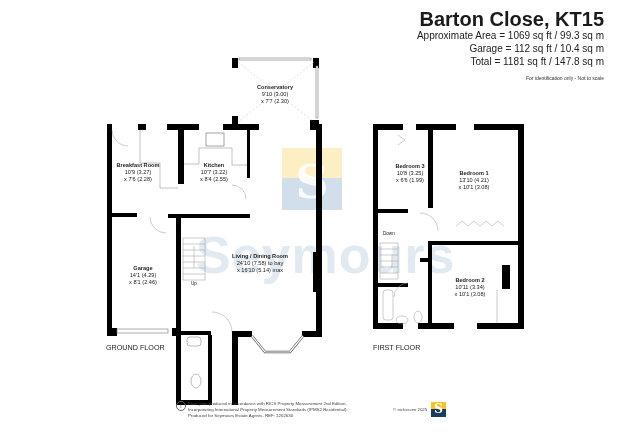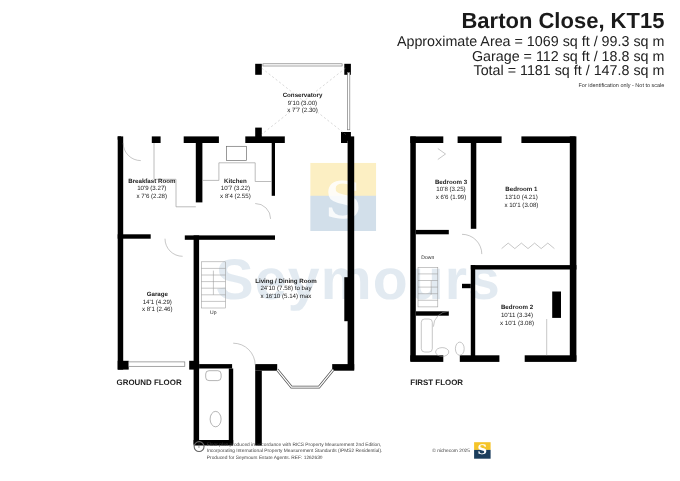--- a/index.html
+++ b/index.html
@@ -1,41 +1,41 @@
 <!DOCTYPE html>
 <html><head>
 <meta charset="utf-8">
 <style>
   html, body { margin: 0; padding: 0; background: #ffffff; }
   body { width: 618px; height: 437px; position: relative; overflow: hidden; font-family: "Liberation Sans", sans-serif; color: #1a1a1a; }
   .abs { position: absolute; }
   #title { right: 14px; top: 8px; font-size: 20px; font-weight: bold; letter-spacing: 0; white-space: nowrap; }
-  .area-line { right: 14px; font-size: 13px; color: #222; white-space: nowrap; }
+  .area-line { right: 14px; font-size: 10px; color: #222; white-space: nowrap; }
   #disclaimer { right: 14px; top: 75px; font-size: 5px; color: #333; white-space: nowrap; }
   svg#plan { position: absolute; left: 0; top: 0; }
   .room-label { position: absolute; text-align: center; font-size: 5.6px; line-height: 7px; color: #222; white-space: nowrap; transform: translateX(-50%); }
   .room-label .nm { font-weight: bold; display: block; }
   .room-label .dm { display: block; }
-  .floor-label { position: absolute; font-size: 7.2px; font-weight: bold; color: #222; white-space: nowrap; }
+  .floor-label { position: absolute; font-size: 7.2px; font-weight: normal; color: #222; white-space: nowrap; }
   .small-label { position: absolute; font-size: 4.6px; color: #222; }
   #footer-text { left: 188px; top: 401px; font-size: 4.4px; line-height: 6px; color: #444; white-space: nowrap; }
   #copyright { left: 393px; top: 407px; font-size: 4.4px; color: #444; white-space: nowrap; }
   #logo { left: 431px; top: 402px; width: 15px; height: 15px; }
   #logo .top { height: 7px; background: #f5c428; }
   #logo .bot { height: 8px; background: #1b3d5c; }
   #logo .s { position: absolute; left: 0; top: 0; width: 15px; height: 15px; line-height: 15px; text-align: center; color: #fff; font-family: "DejaVu Serif", serif; font-weight: bold; font-size: 12px; }
   #info-icon { left: 176px; top: 401px; width: 8px; height: 8px; border: 0.8px solid #666; border-radius: 50%; font-size: 6px; line-height: 8px; text-align: center; color: #666; }
   #watermark-text { left: 196px; top: 225px; font-size: 52px; font-weight: bold; color: rgba(150,180,205,0.28); letter-spacing: 1px; white-space: nowrap; }
 </style>
 </head>
 <body>
 
 <div class="abs" id="title">Barton Close, KT15</div>
 <div class="abs area-line" style="top:30px">Approximate Area = 1069 sq ft / 99.3 sq m</div>
-<div class="abs area-line" style="top:43px">Garage = 112 sq ft / 18.8 sq m</div>
+<div class="abs area-line" style="top:43px">Garage = 112 sq ft / 10.4 sq m</div>
 <div class="abs area-line" style="top:56px">Total = 1181 sq ft / 147.8 sq m</div>
 <div class="abs" id="disclaimer">For identification only - Not to scale</div>
 
 <svg class="abs" style="left:282px;top:148px" width="60" height="62">
   <rect x="0" y="0" width="60" height="30" fill="#f5c428" opacity="0.28"></rect>
   <rect x="0" y="30" width="60" height="32" fill="#7ea3c4" opacity="0.35"></rect>
   <text x="30" y="50" text-anchor="middle" font-family="DejaVu Serif, serif" font-weight="bold" font-size="46" fill="#ffffff" opacity="0.85">S</text>
 </svg>
 <div class="abs" id="watermark-text">Seymours</div>
 

